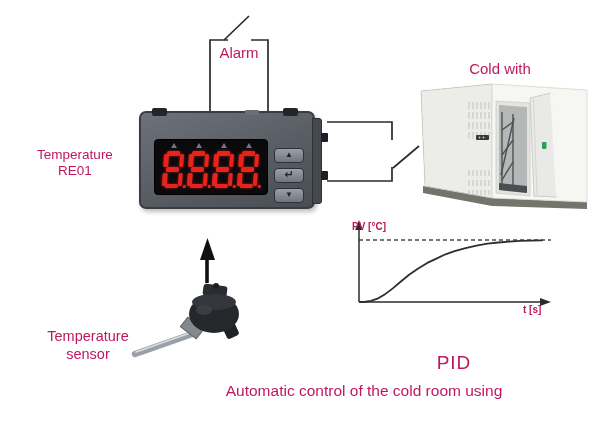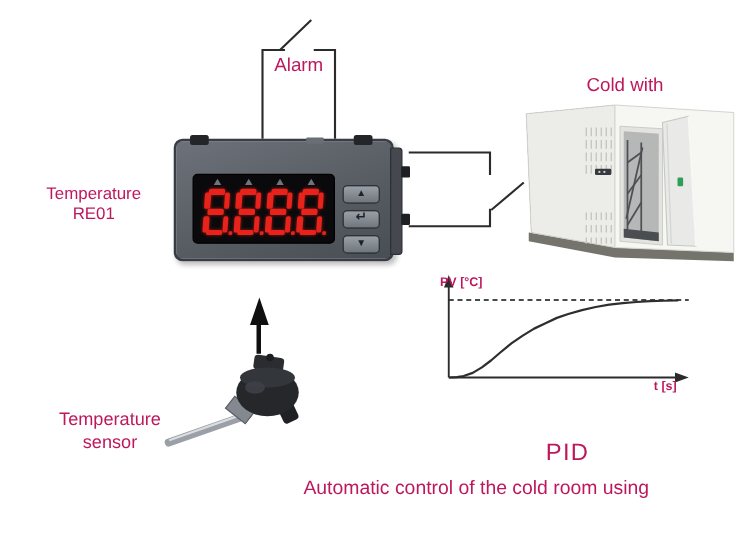--- a/index.html
+++ b/index.html
@@ -8,21 +8,21 @@
     font-family:"Liberation Sans","DejaVu Sans",sans-serif;color:#1b1b1b;
   }
   .abs{position:absolute;}
   .lbl{position:absolute;text-align:center;color:#be185d;}
   
   .lbl-alarm{left:204px;top:44px;width:70px;font-size:15px;}
   .lbl-coldroom{left:438px;top:60px;width:124px;font-size:15px;}
   .lbl-controller{left:8px;top:147px;width:134px;font-size:13.5px;line-height:15.5px;}
   .lbl-controller .model{font-weight:normal;}
   .lbl-sensor{left:12px;top:327px;width:152px;font-size:14.5px;line-height:18px;}
-  .caption{left:161px;top:381px;width:440px;font-size:15.5px;line-height:19.5px;}
+  .caption{left:144px;top:381px;width:440px;font-size:15.5px;line-height:19.5px;}
   .pv-label{left:352px;top:221px;font-size:10px;font-weight:bold;text-align:center;}
   .ts-label{left:523px;top:304px;font-size:10px;font-weight:bold;text-align:left;}
   .pid-label{left:418px;top:308px;width:72px;font-size:19px;letter-spacing:1px;margin-top:44px;}
   
   .device{
     position:absolute;left:139px;top:111px;width:172px;height:94px;
     background:linear-gradient(160deg,#6d727a 0%,#585d64 55%,#494e55 100%);
     border:2px solid #393d43;border-radius:7px;
     box-shadow:2px 3px 4px rgba(0,0,0,0.25);
   }

